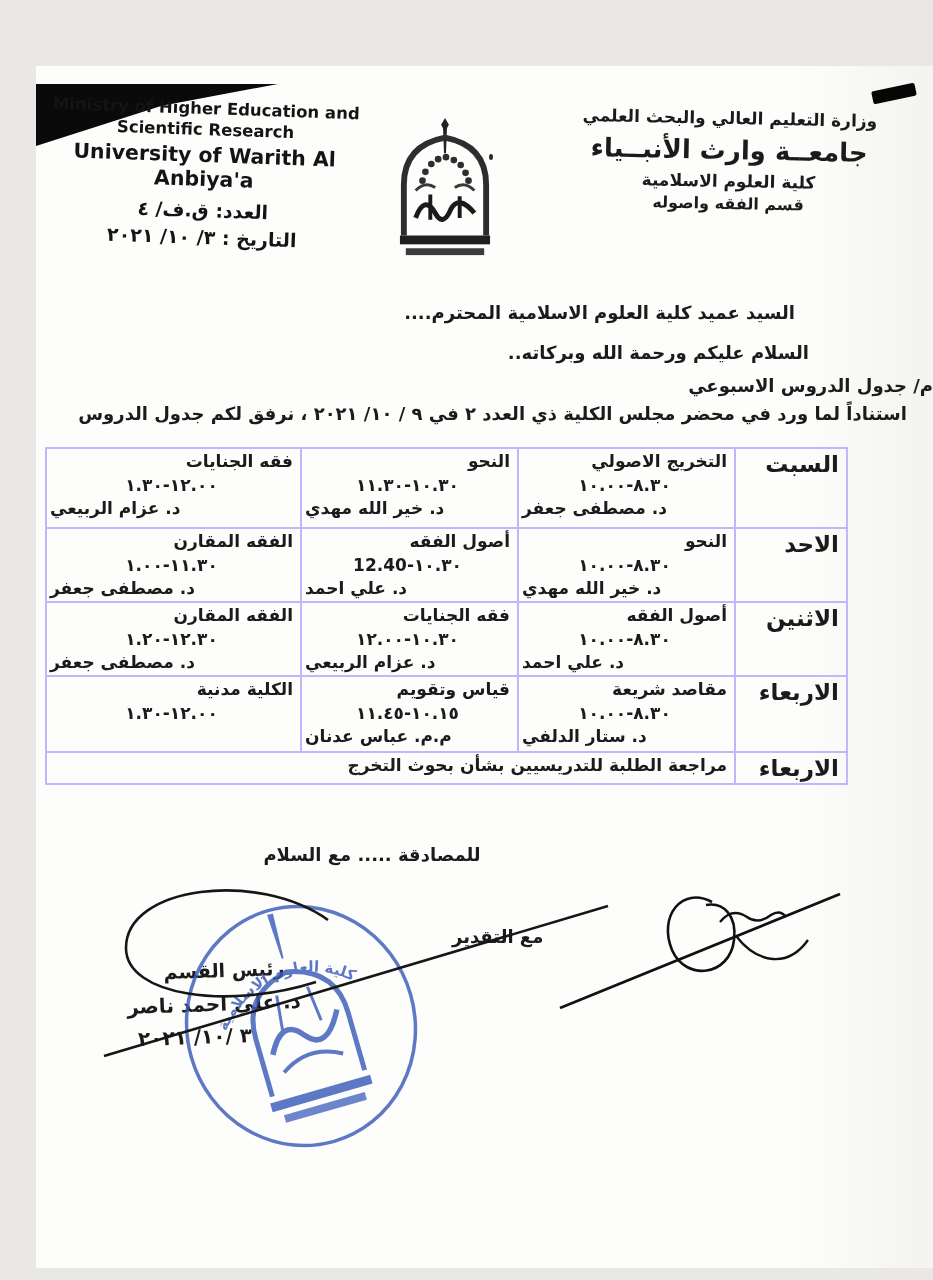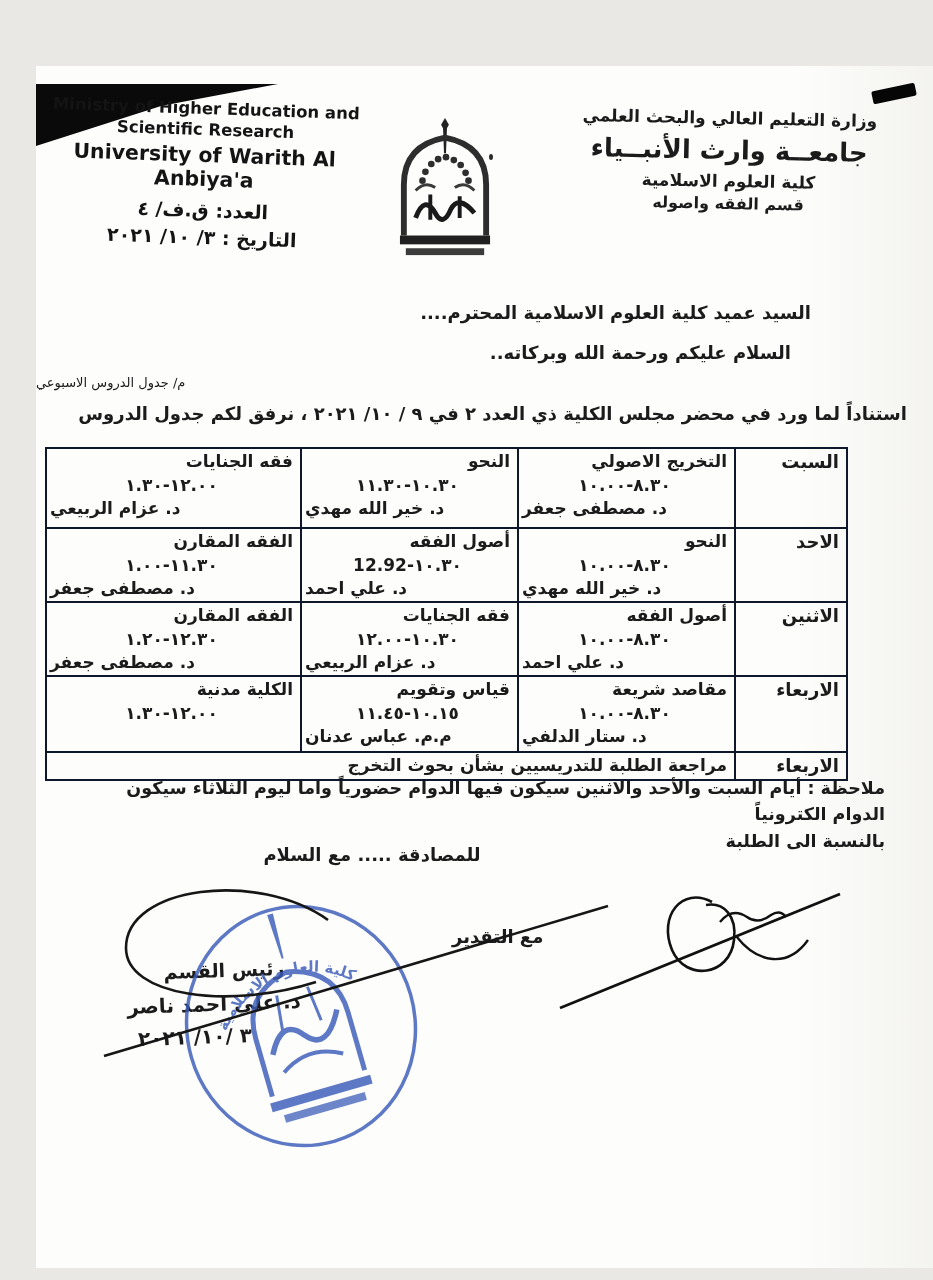--- a/index.html
+++ b/index.html
@@ -38,33 +38,33 @@
   .hdr-ar .l3{font-size:17px;margin-top:6px;}
   .hdr-ar .l4{font-size:16px;margin-top:3px;}
 
   .hdr-en{position:absolute;top:33px;left:0px;width:336px;text-align:center;transform:rotate(2deg);color:#141414;}
   .hdr-en .e1,.hdr-en .e2{font-size:16.5px;font-weight:600;line-height:1.25;}
   .hdr-en .e3{font-size:20.5px;font-weight:600;margin-top:3px;}
   .hdr-en .num{font-size:19px;font-weight:bold;margin-top:8px;direction:rtl;}
   .hdr-en .date{font-size:19px;font-weight:bold;margin-top:5px;direction:rtl;}
 
   .logo{position:absolute;left:348px;top:52px;width:122px;height:142px;}
-  .addressee{position:absolute;top:236px;right:122px;font-size:18px;font-weight:bold;direction:rtl;}
-  .greeting{position:absolute;top:276px;right:142px;font-size:18px;font-weight:bold;direction:rtl;}
-  .subject{position:absolute;top:309px;left:0;right:0;text-align:left;font-size:13px;font-weight:normal;direction:rtl;}
+  .addressee{position:absolute;top:236px;right:138px;font-size:18px;font-weight:bold;direction:rtl;}
+  .greeting{position:absolute;top:276px;right:124px;font-size:18px;font-weight:bold;direction:rtl;}
+  .subject{position:absolute;top:309px;left:0;right:0;text-align:right;font-size:18px;font-weight:bold;direction:rtl;}
   .intro{position:absolute;top:335px;right:26px;left:40px;text-align:right;font-size:18px;font-weight:bold;direction:rtl;line-height:1.45;}
 
   
   table.sched{
     position:absolute;top:381px;right:85px;width:753px;
     border-collapse:collapse;table-layout:fixed;
     direction:rtl;font-weight:bold;
   }
-  table.sched td{border:2px solid #0f172a;vertical-align:top;padding:2px 7px 2px 3px;}
-  td.day{font-size:18px;}
+  table.sched td{border:2px solid #c4b5fd;vertical-align:top;padding:2px 7px 2px 3px;}
+  td.day{font-size:23px;}
   .subj{font-size:17px;text-align:right;}
   .time{font-size:17px;text-align:center;margin-top:4px;}
   .teach{font-size:17px;text-align:left;margin-top:3px;}
   tr.r0 td{height:74px;} tr.r1 td{height:68px;} tr.r2 td{height:68px;} tr.r3 td{height:70px;}
   tr.r4 td{height:22px;}
   td.merged{font-size:17px;text-align:right;vertical-align:middle;margin-left:20px;}
 
   
   .note{position:absolute;top:709px;right:48px;left:48px;text-align:right;font-size:17.5px;font-weight:bold;direction:rtl;line-height:1.5;}
   .approval{position:absolute;top:778px;left:136px;width:400px;text-align:center;font-size:18px;font-weight:bold;direction:rtl;}
@@ -156,21 +156,21 @@
       </tr>
       <tr class="r1">
         <td class="day">الاحد</td>
         <td>
           <div class="subj">النحو</div>
           <div class="time">٨.٣٠-١٠.٠٠</div>
           <div class="teach">د. خير الله مهدي</div>
         </td>
         <td>
           <div class="subj">أصول الفقه</div>
-          <div class="time">١٠.٣٠-12.92</div>
+          <div class="time">١٠.٣٠-12.40</div>
           <div class="teach">د. علي احمد</div>
         </td>
         <td>
           <div class="subj">الفقه المقارن</div>
           <div class="time">١١.٣٠-١.٠٠</div>
           <div class="teach">د. مصطفى جعفر</div>
         </td>
       </tr>
       <tr class="r2">
         <td class="day">الاثنين</td>
@@ -208,24 +208,20 @@
           <div class="teach"></div>
         </td>
       </tr>
       <tr class="r4">
         <td class="day">الاربعاء</td>
         <td class="merged" colspan="3">مراجعة الطلبة للتدريسيين بشأن بحوث التخرج</td>
       </tr>
     </tbody>
       </table>
 
-    <div class="note">
-      <div>ملاحظة : أيام السبت والأحد والاثنين سيكون فيها الدوام حضورياً واما ليوم الثلاثاء سيكون الدوام الكترونياً</div>
-      <div>بالنسبة الى الطلبة</div>
-    </div>
     <div class="approval">للمصادقة ..... مع السلام</div>
     <div class="closing">مع التقدير</div>
 
     <div class="sig-title">رئيس القسم</div>
     <div class="sig-name">د. علي احمد ناصر</div>
     <div class="sig-date">٣ /١٠/ ٢٠٢١</div>
 
     <svg class="stamp" viewBox="0 0 286 258">
       <defs>
         <path id="stampArc" d="M 48,160 A 100,112 0 0 1 240,160" fill="none"></path>

